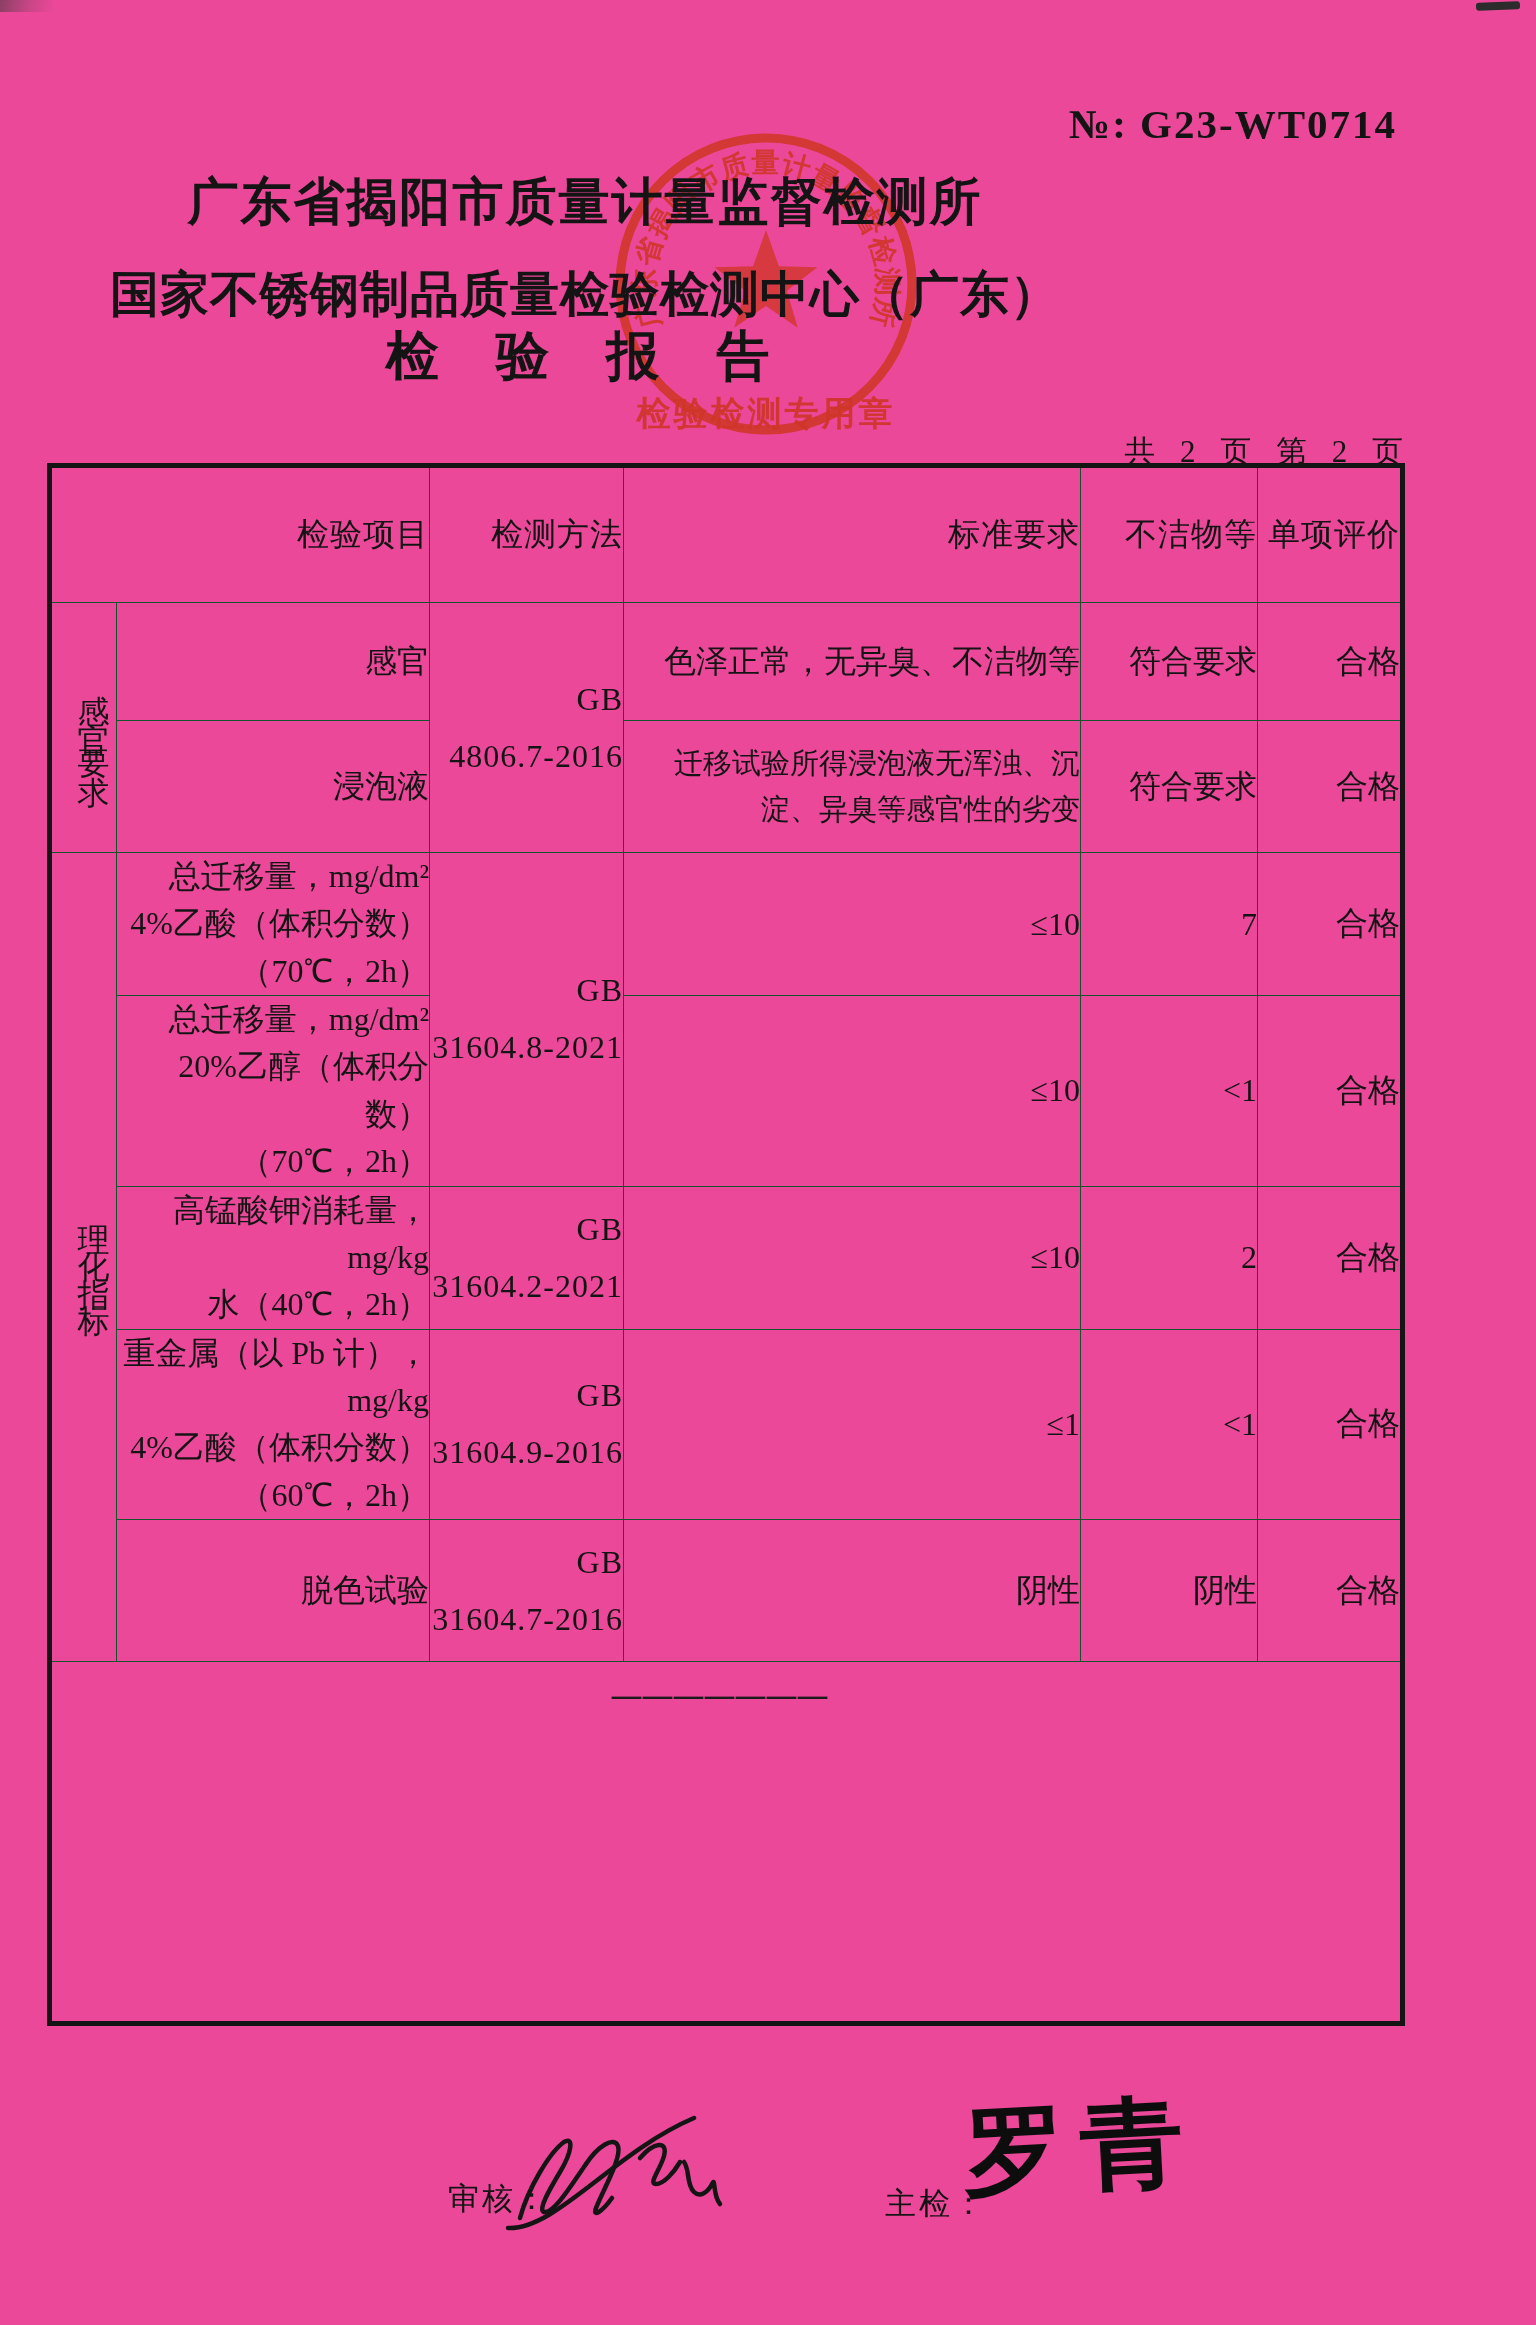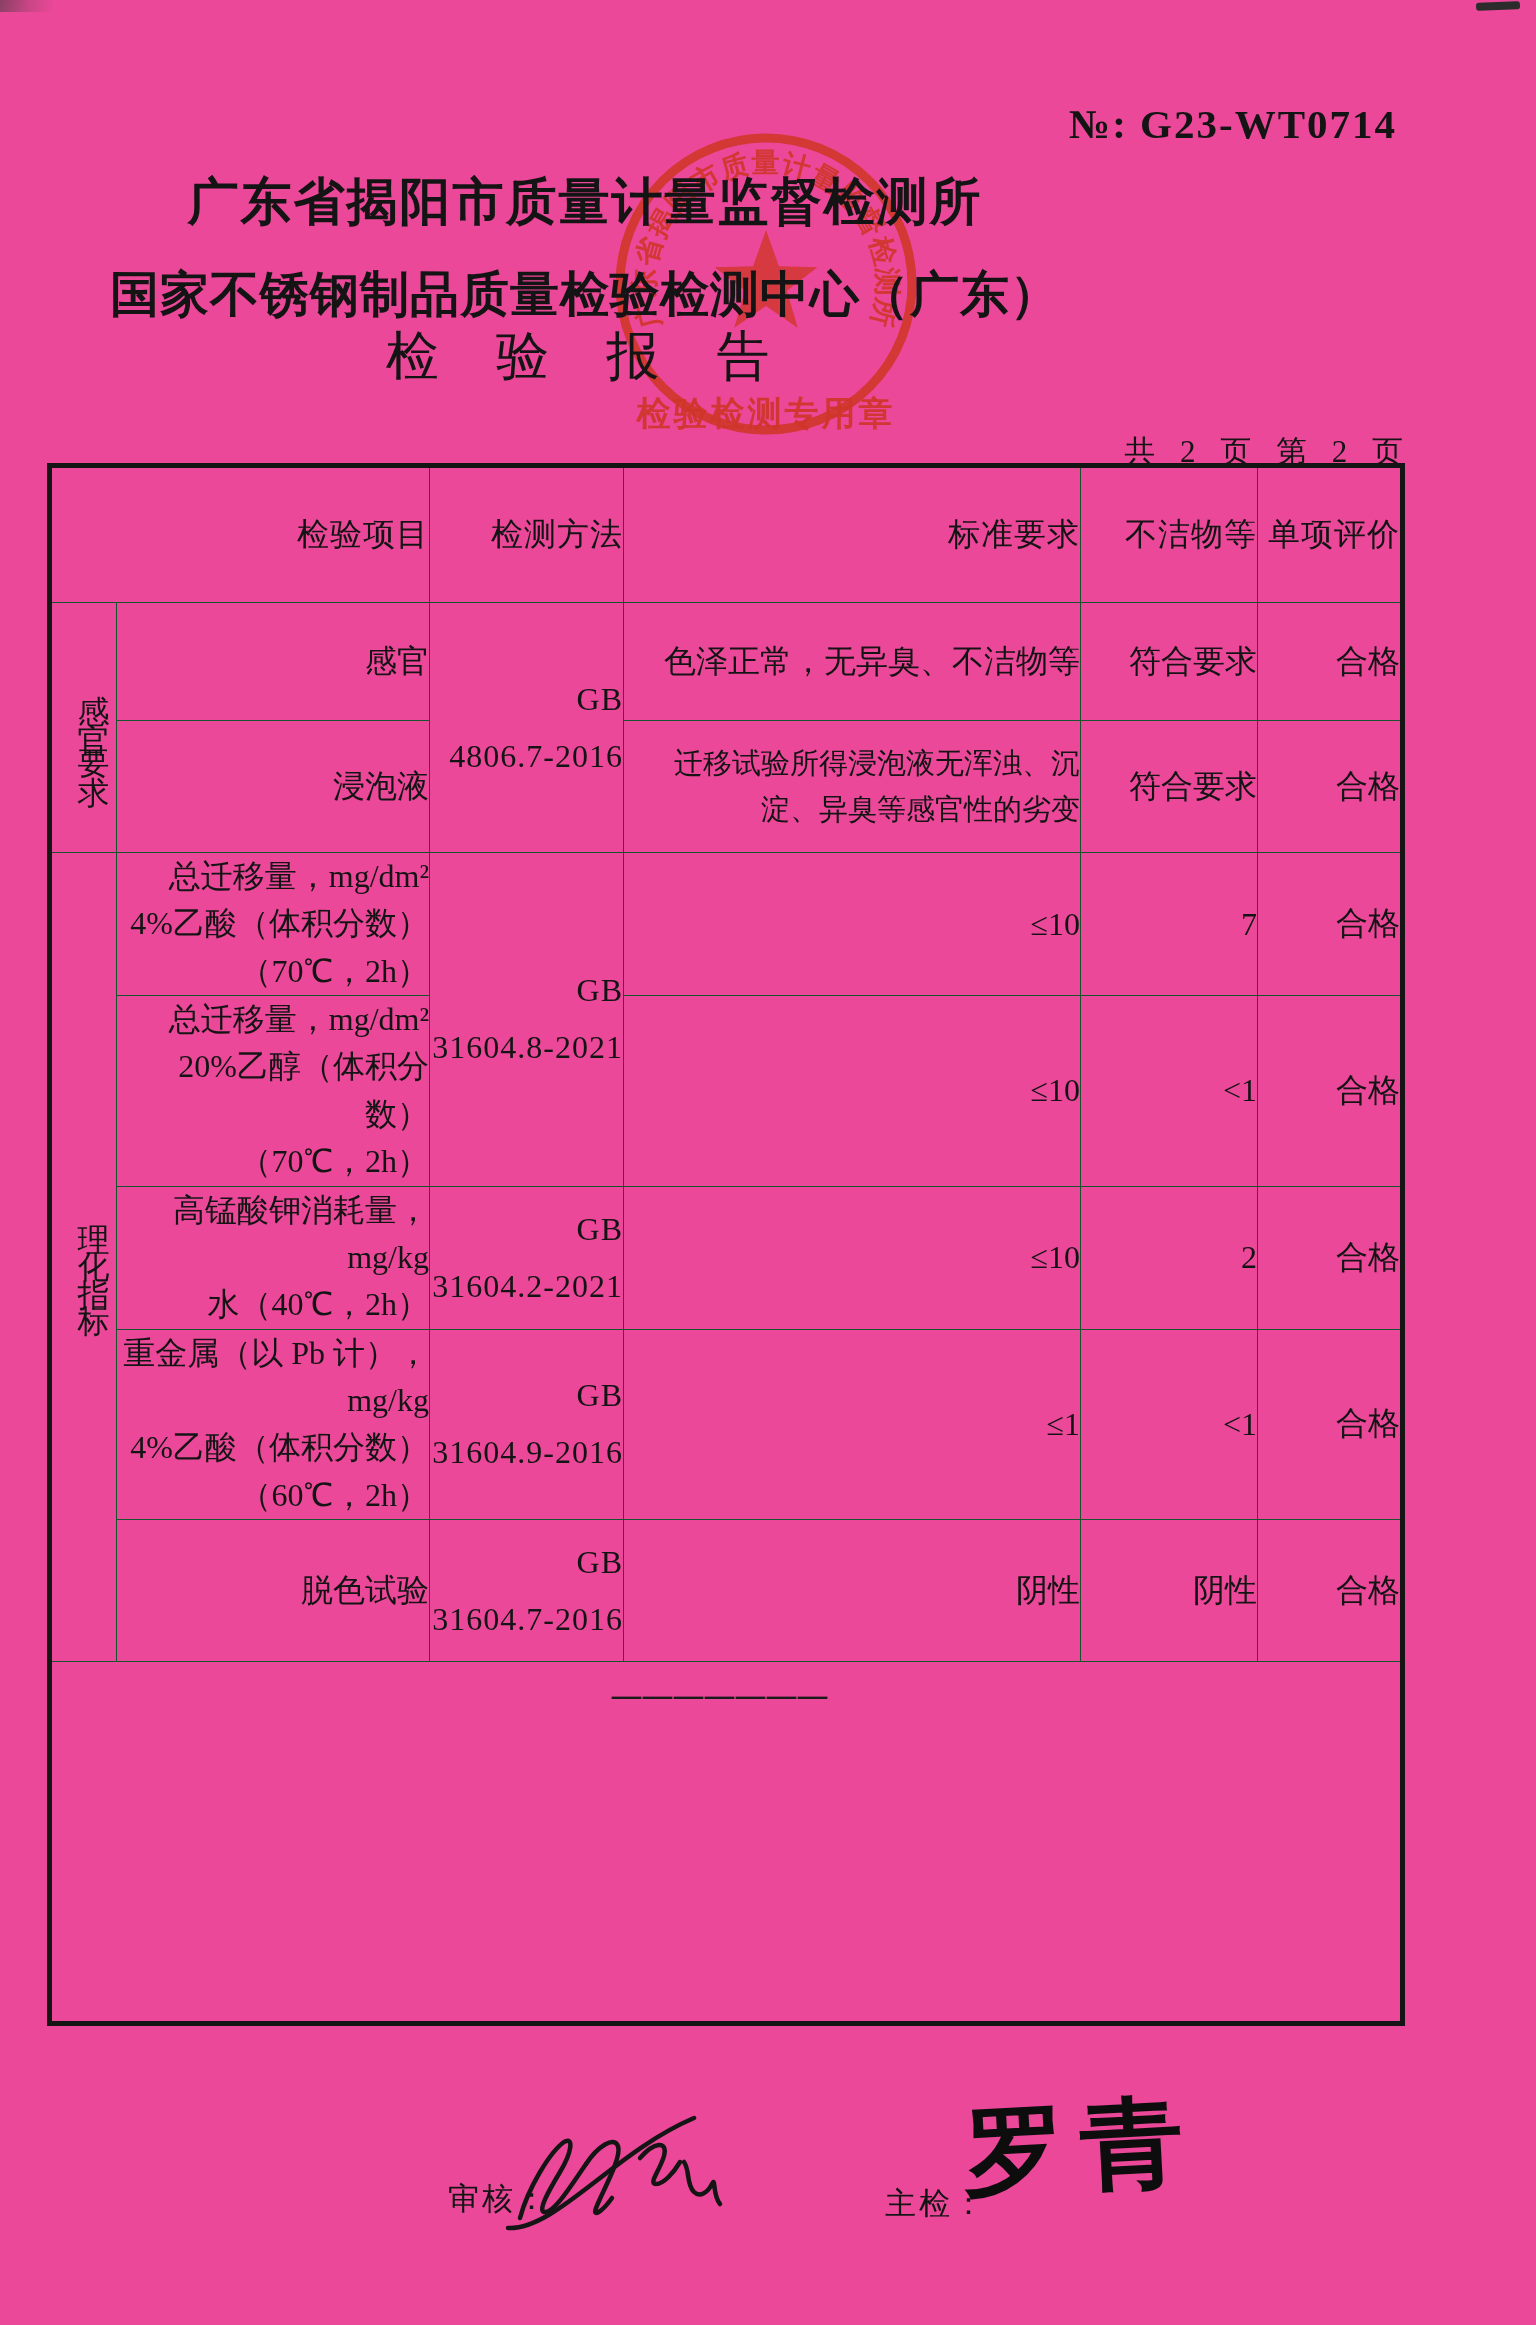--- a/index.html
+++ b/index.html
@@ -16,21 +16,21 @@
   .artifact-tl{position:absolute;left:0;top:0;width:54px;height:12px;
     background:linear-gradient(100deg,#3a3a3a 0%,rgba(60,60,60,.35) 55%,rgba(255,255,255,0) 100%);
     opacity:.55;}
   .artifact-tr{position:absolute;left:1476px;top:2px;width:44px;height:8px;background:#2c2c2c;border-radius:3px;transform:rotate(-2deg);}
   
   .report-no{position:absolute;top:100px;right:139px;font-size:41px;font-weight:bold;letter-spacing:2px;}
   
   .title-block{position:absolute;left:0;top:0;width:1170px;text-align:center;z-index:3;}
   .t1{position:absolute;left:0;top:168px;width:100%;font-size:51px;font-weight:bold;letter-spacing:2px;}
   .t2{position:absolute;left:0;top:262px;width:100%;font-size:49px;font-weight:bold;letter-spacing:1px;}
-  .t3{position:absolute;left:0;top:321px;width:100%;font-size:53px;font-weight:normal;letter-spacing:15px;word-spacing:14px;}
+  .t3{position:absolute;left:0;top:321px;width:100%;font-size:53px;font-weight:bold;letter-spacing:15px;word-spacing:14px;}
   
   .page-info{position:absolute;top:416px;right:131px;font-size:31px;word-spacing:13px;letter-spacing:2px;margin-top:15px;}
   
   .stamp{position:absolute;left:606px;top:122px;width:320px;height:320px;z-index:2;}
   
   .tbl-wrap{position:absolute;left:47px;top:463px;z-index:3;}
   table.report{border-collapse:collapse;table-layout:fixed;width:1353px;background:transparent;}
   table.report td{border:1px solid #14532d;padding:0;font-size:32px;text-align:right;vertical-align:middle;overflow:hidden;}
   table.report{border:5px solid #151515;}
   td.hdr{font-size:33px;letter-spacing:1px;}

